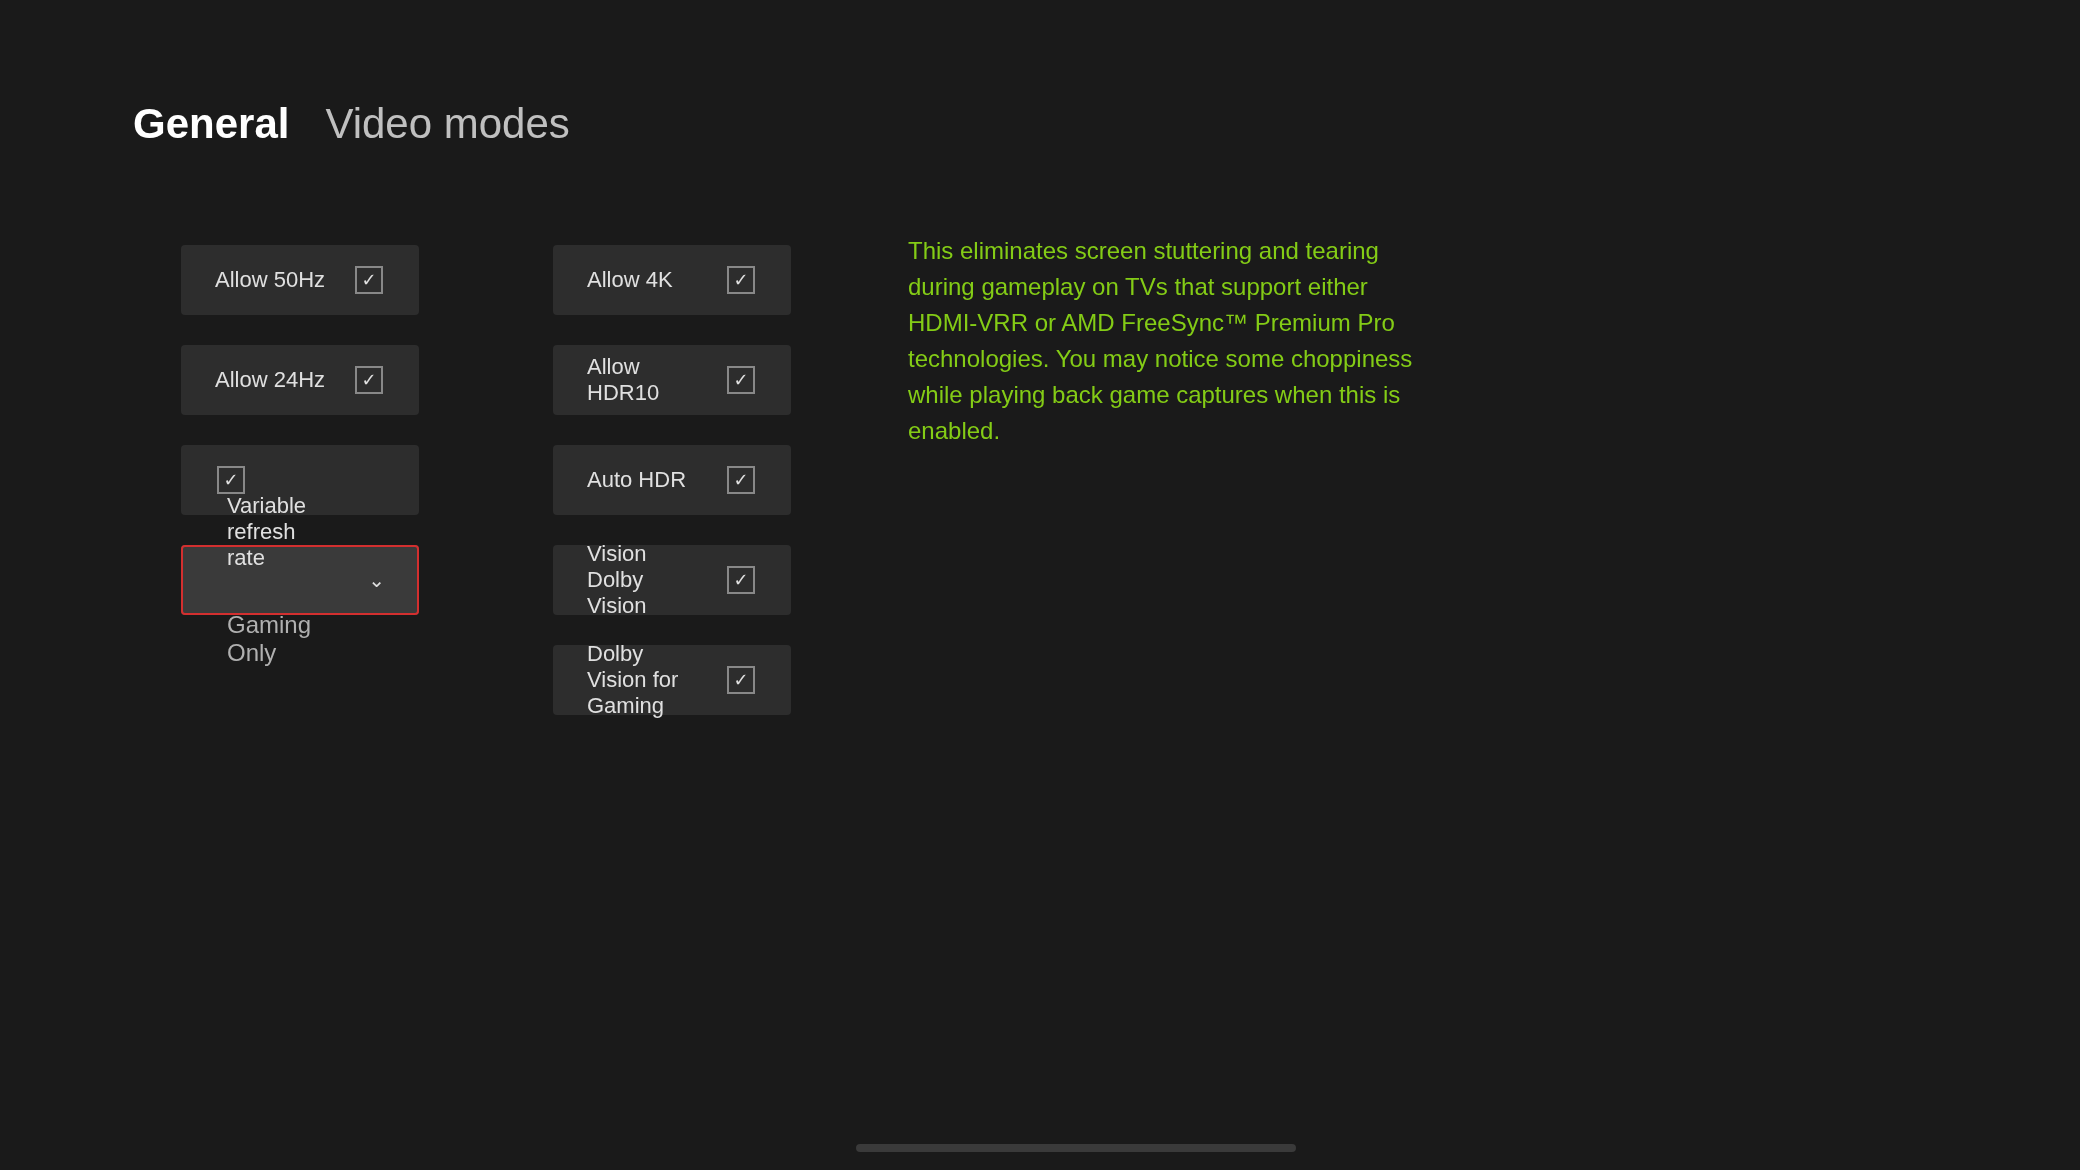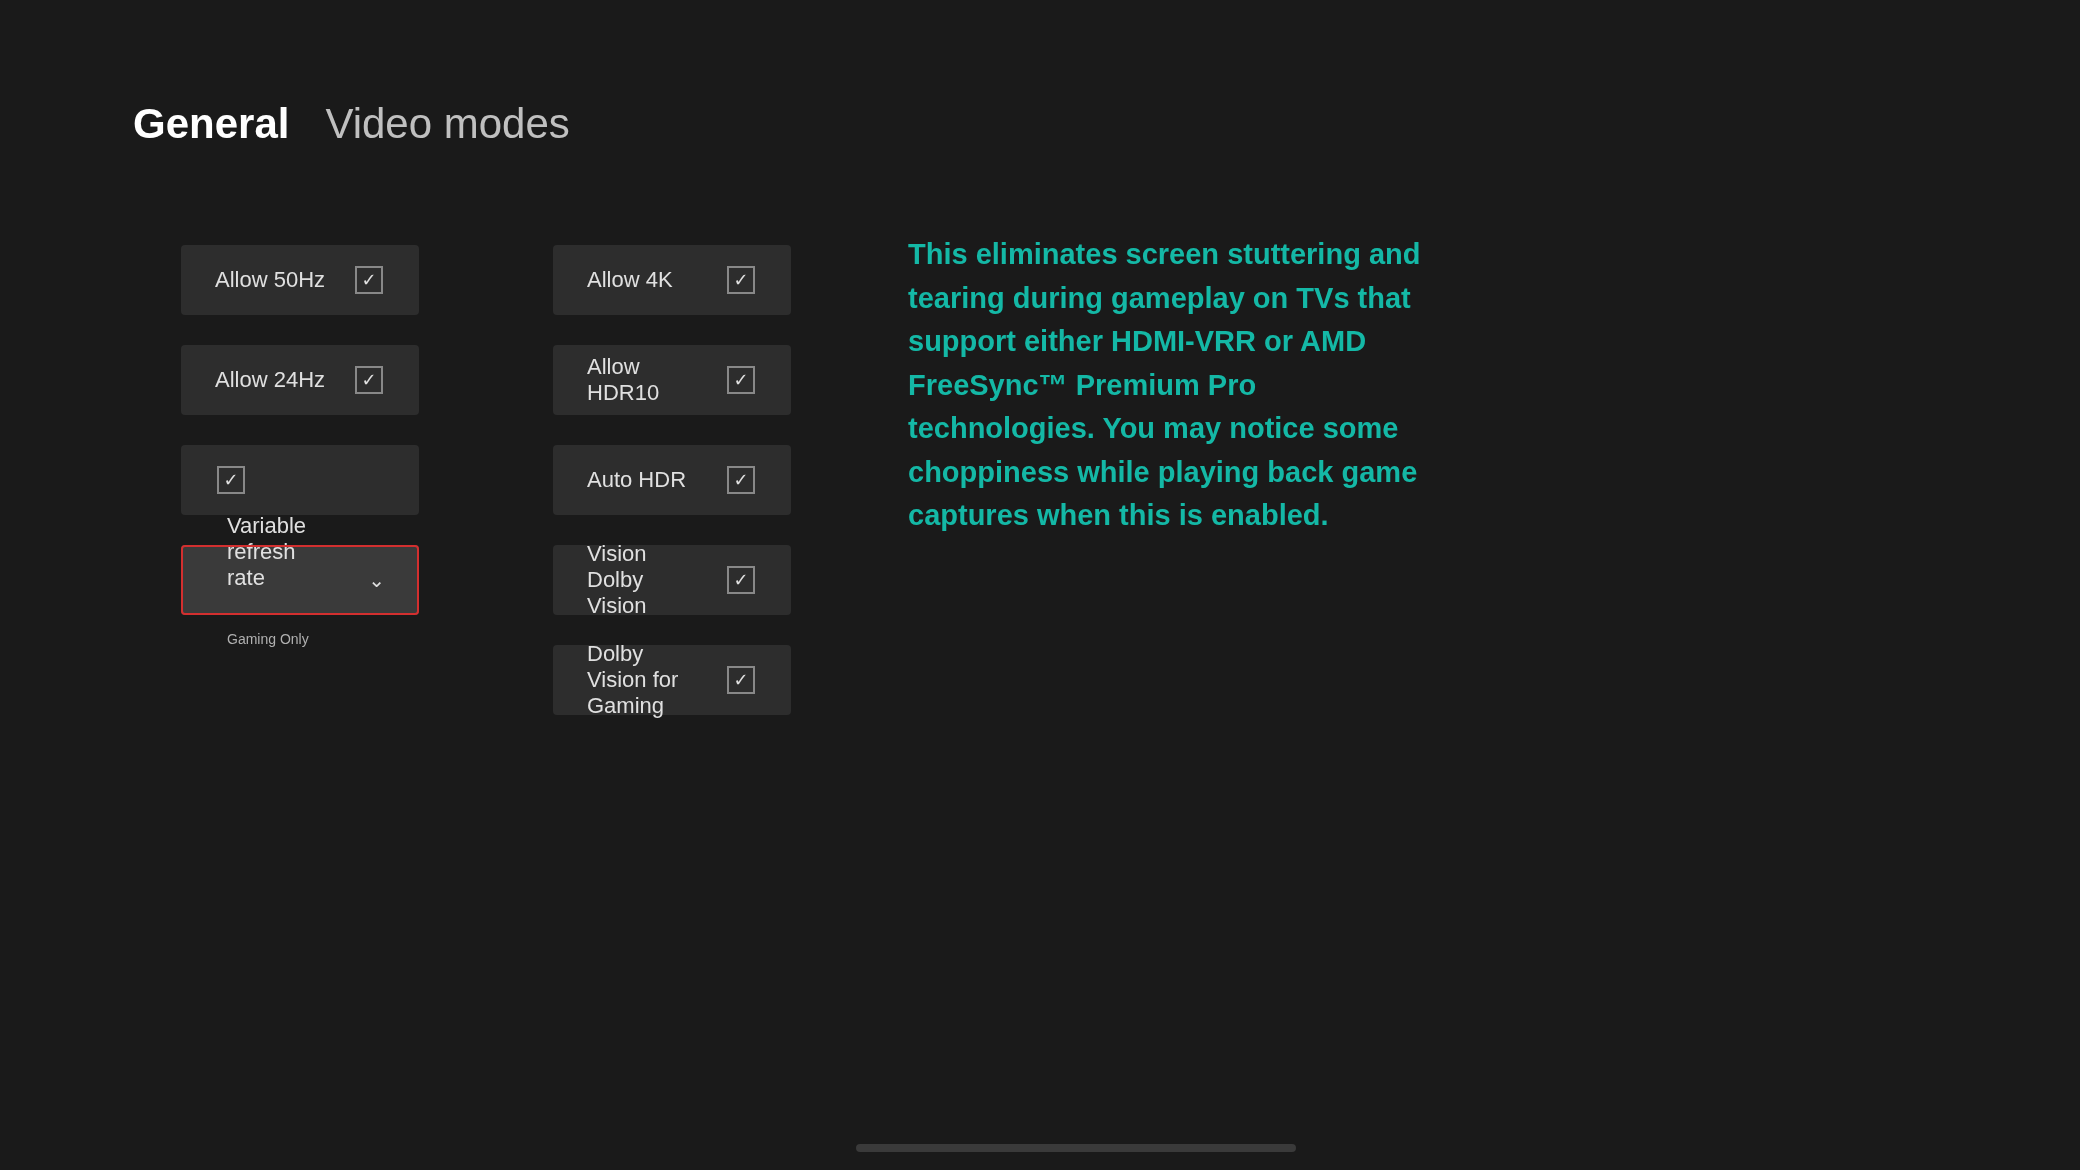--- a/index.html
+++ b/index.html
@@ -78,21 +78,21 @@
       font-weight: 400;
     }
 
     .setting-row.dropdown .setting-text {
       display: flex;
       flex-direction: column;
       gap: 16px;
     }
 
     .setting-sublabel {
-      font-size: 14px;
+      font-size: 24px;
       color: #b0b0b0;
       font-weight: 400;
     }
 
     .checkbox-icon {
       width: 32px;
       height: 32px;
       display: flex;
       align-items: center;
       justify-content: center;
@@ -129,24 +129,24 @@
     }
 
     .description-panel {
       position: absolute;
       top: 185px;
       left: 860px;
       width: 540px;
     }
 
     .description-text {
-      font-size: 29px;
-      color: #14b8a6;
+      font-size: 24px;
+      color: #84cc16;
       line-height: 1.5;
-      font-weight: 700;
+      font-weight: 400;
     }
 
     .scrollbar-container {
       position: absolute;
       bottom: 30px;
       left: 50%;
       transform: translateX(-50%);
       width: 440px;
       height: 8px;
       background-color: #3a3a3a;

